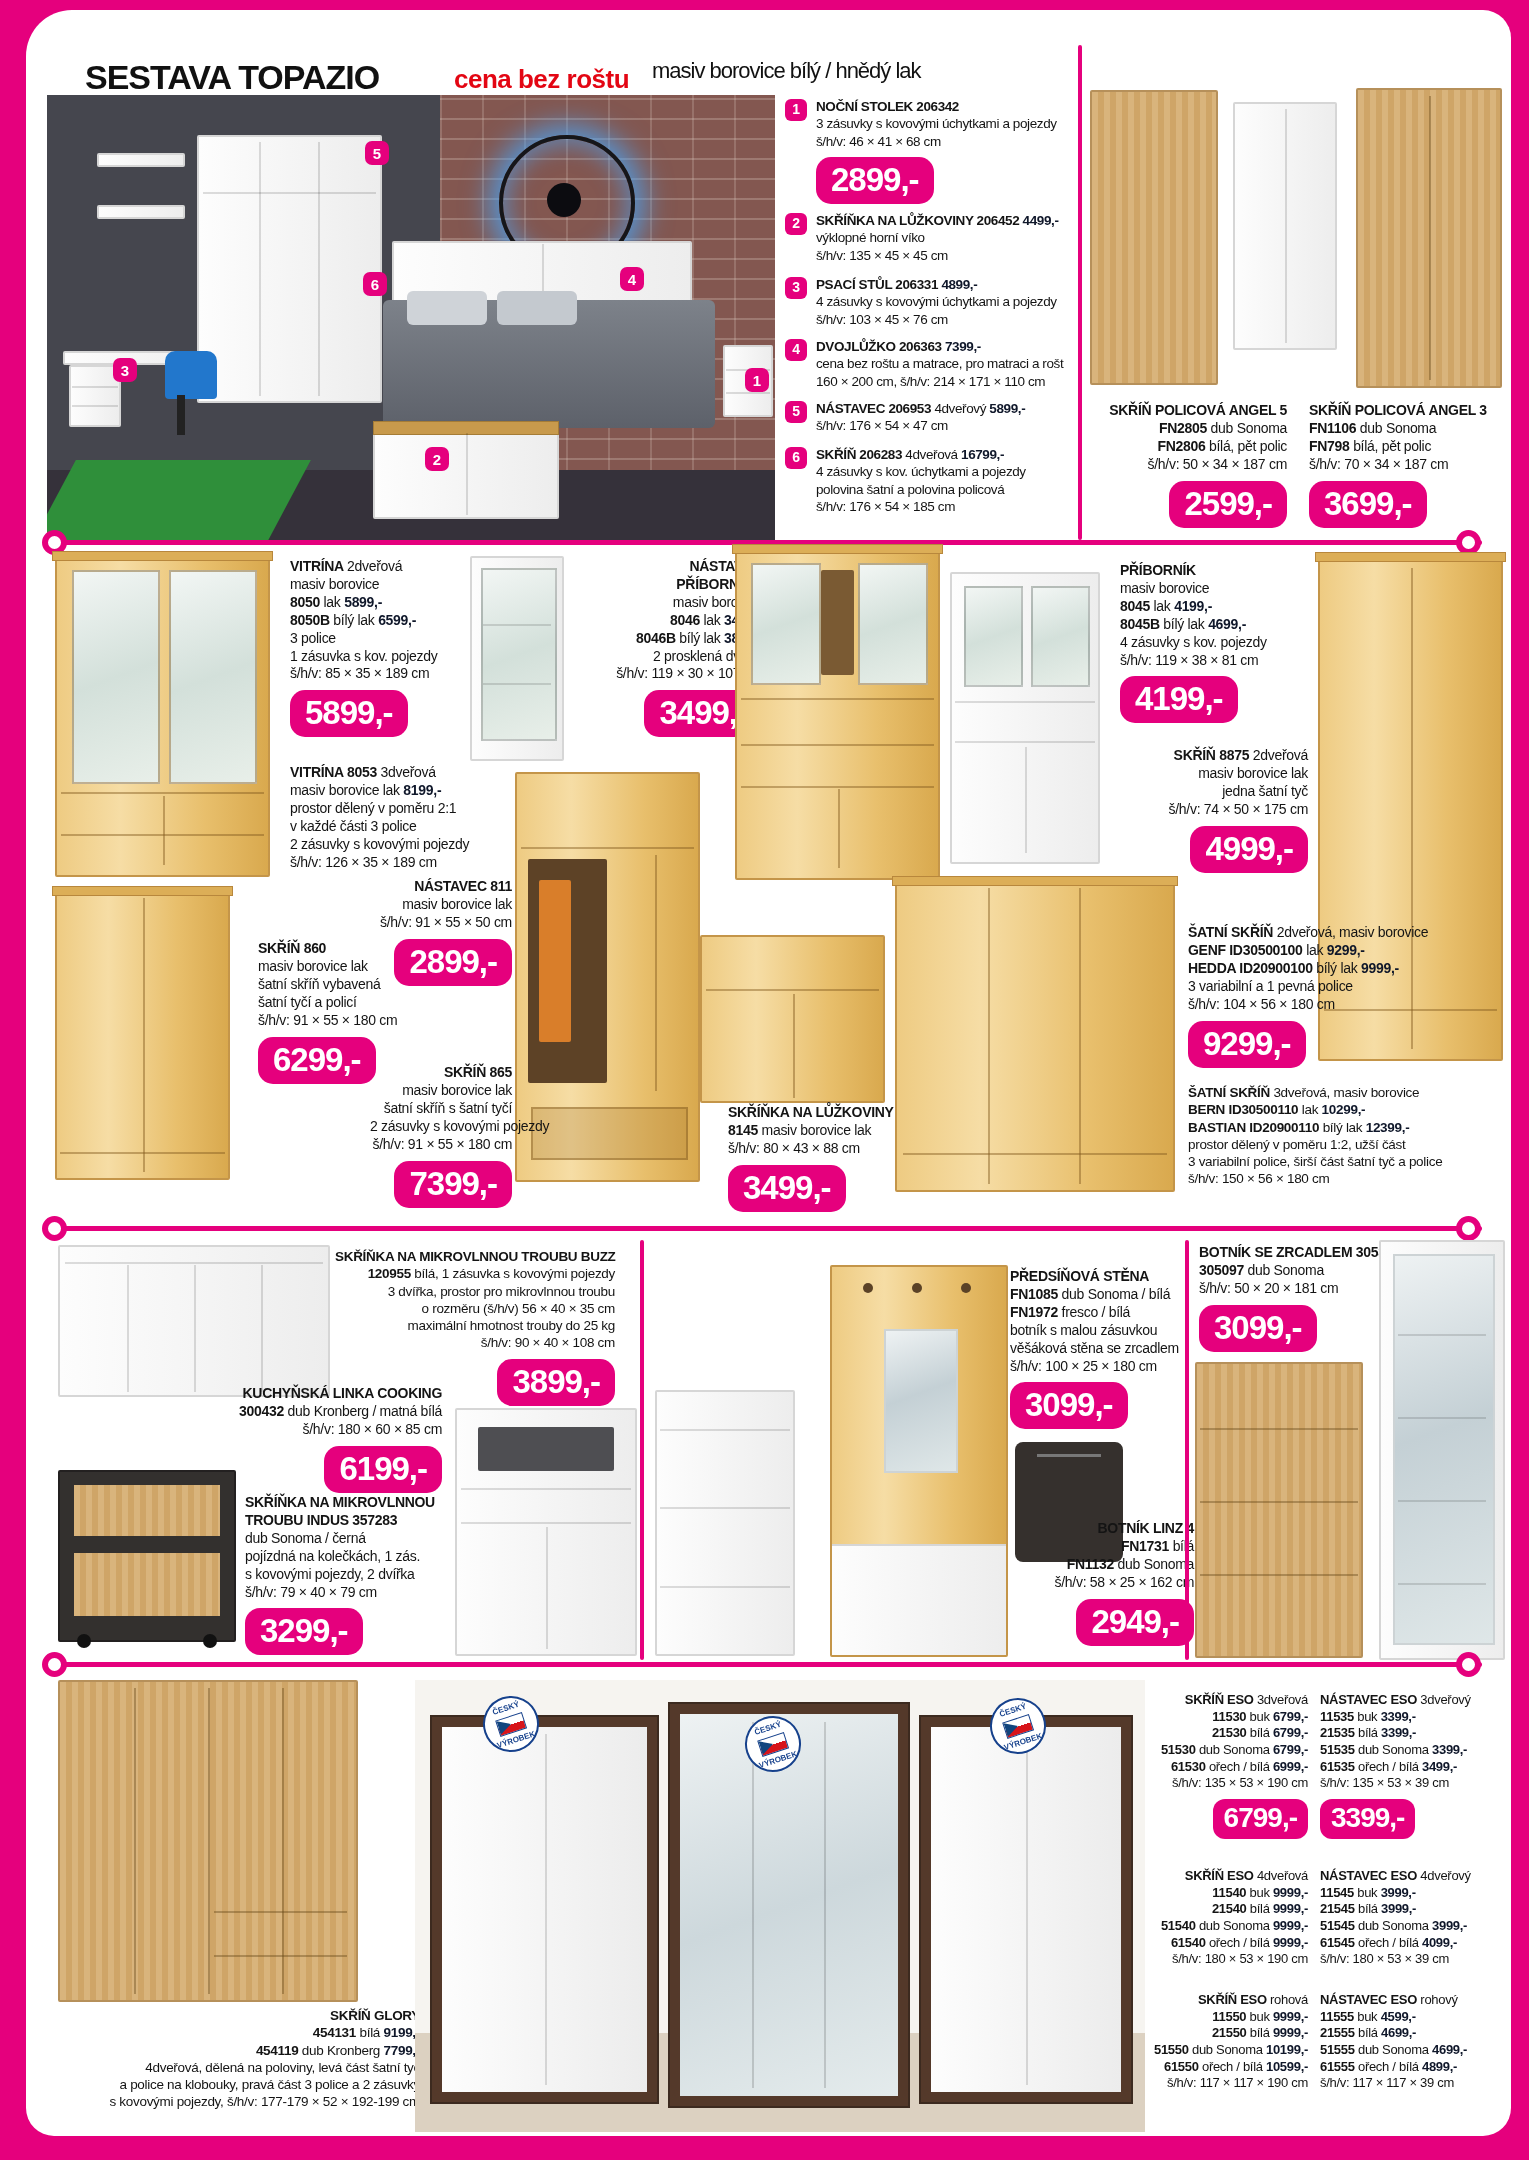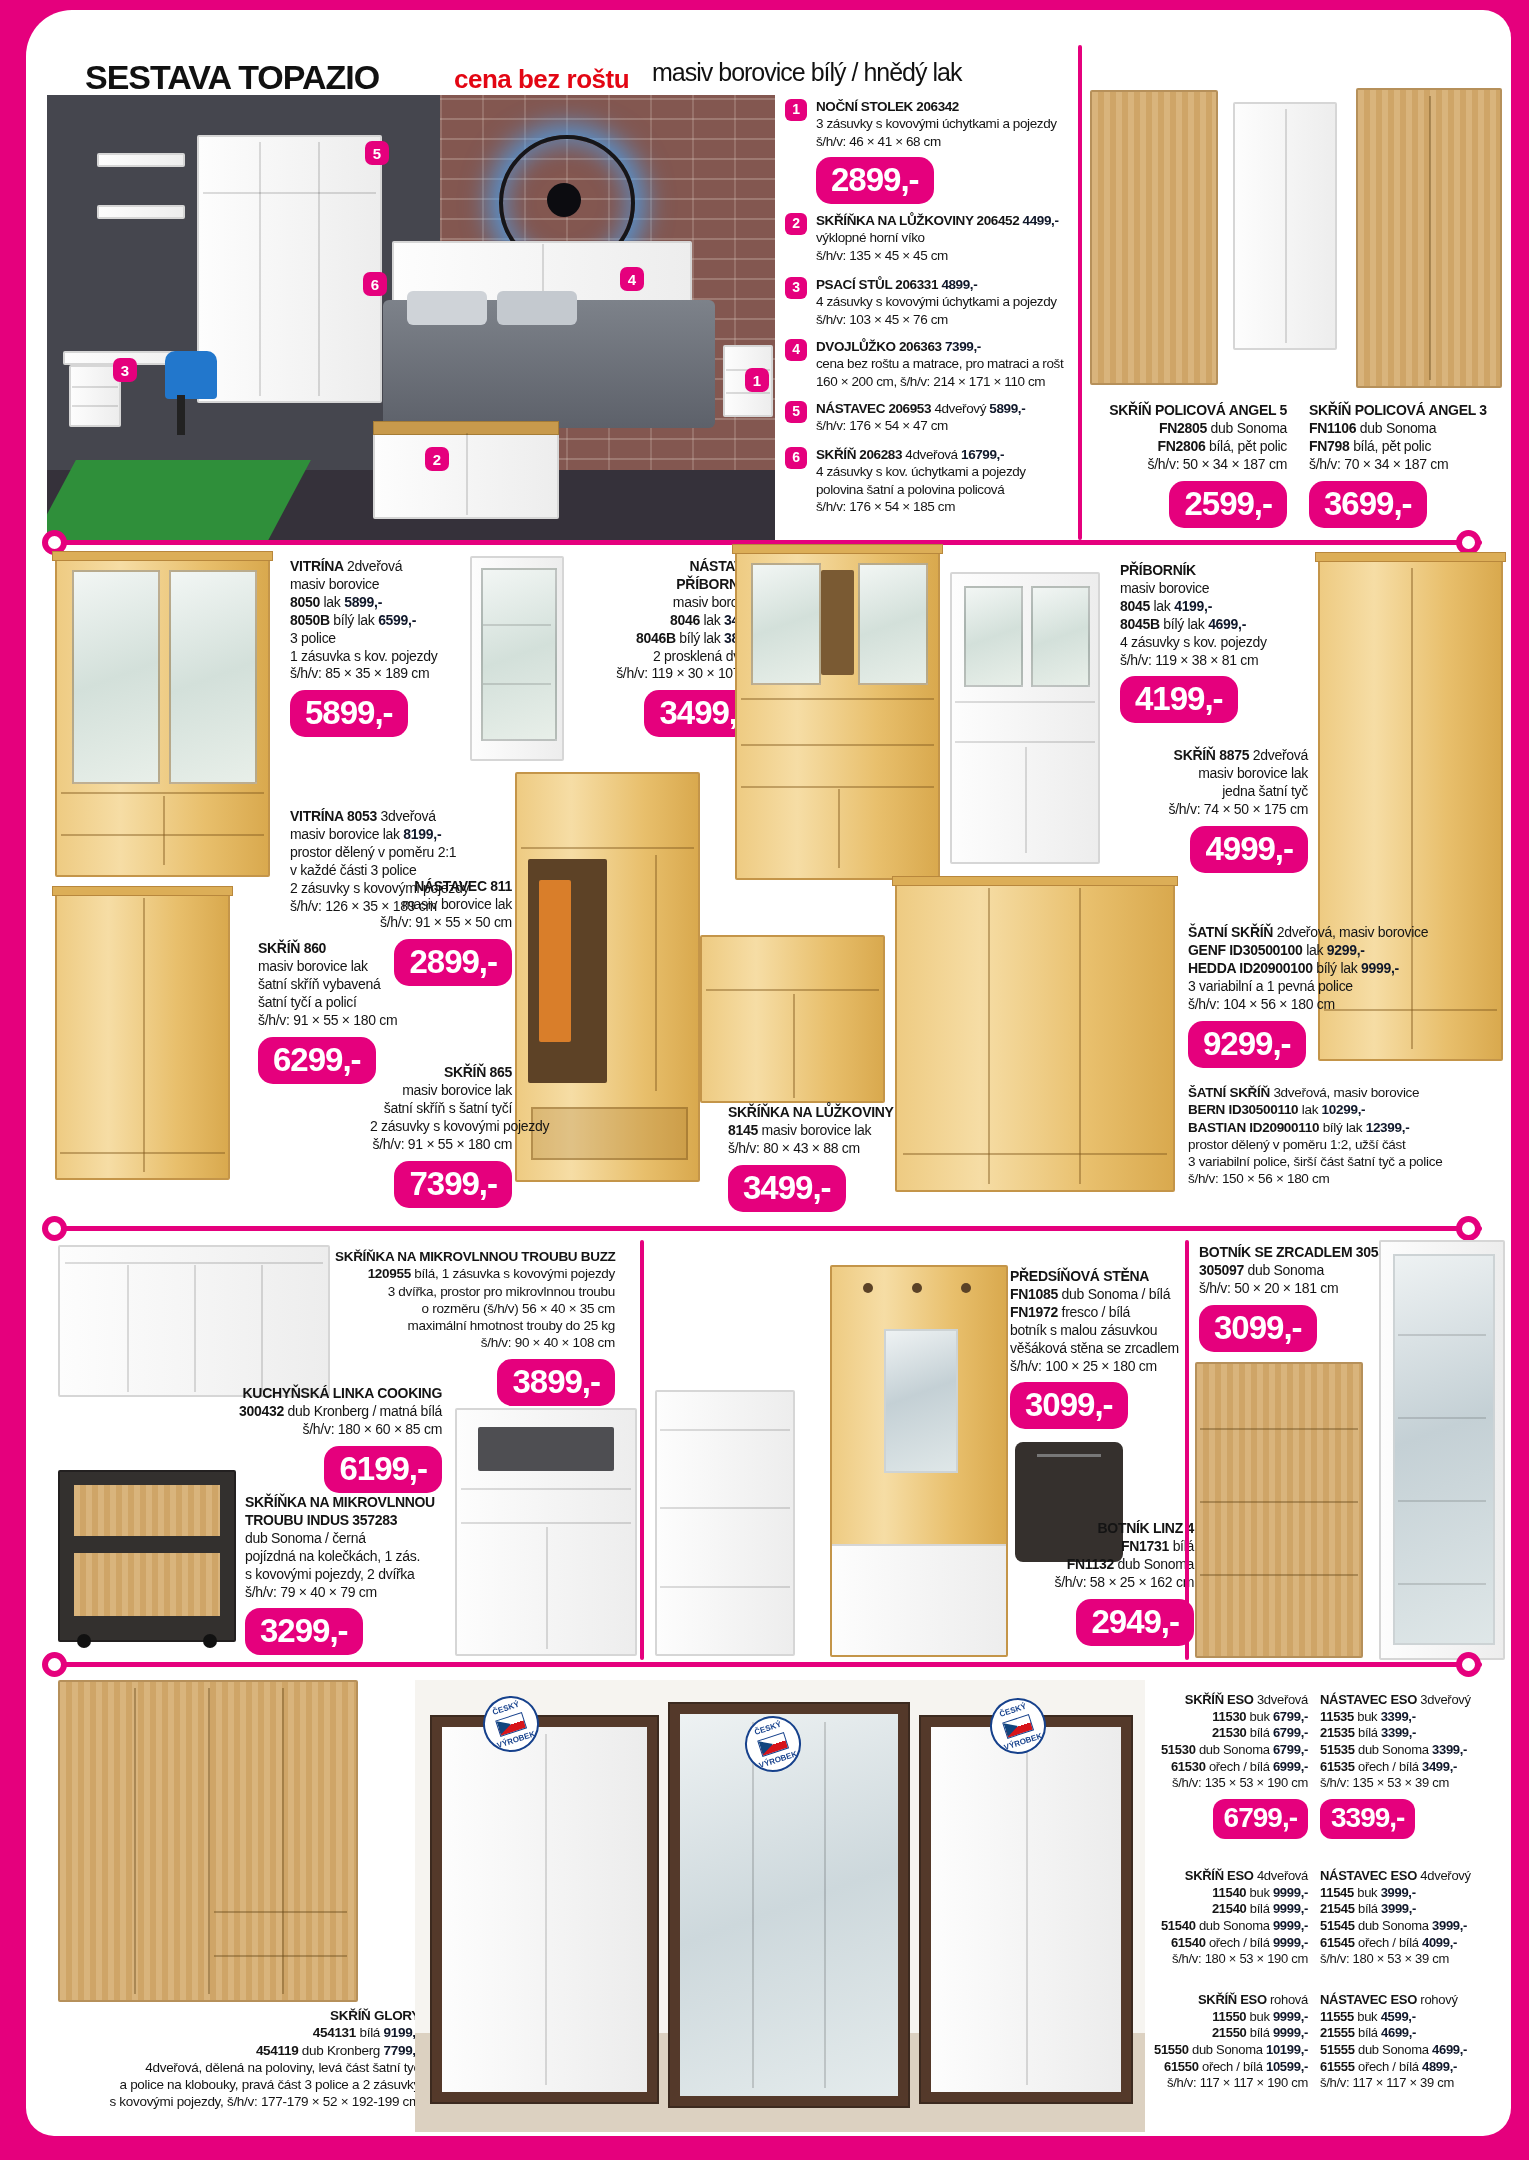--- a/index.html
+++ b/index.html
@@ -24,21 +24,21 @@
   .pitem .chip{margin-top:1px;}
   .chip{display:inline-flex;align-items:center;justify-content:center;flex:0 0 auto;
         width:22px;height:22px;border-radius:6px;background:#e5007d;color:#fff;font-weight:700;font-size:14px;}
   
   .hdiv{position:absolute;height:5px;background:#e5007d;border-radius:3px;}
   .vdiv{position:absolute;width:4px;background:#e5007d;border-radius:2px;}
   .ring{position:absolute;width:13px;height:13px;background:#fff;border:6px solid #e5007d;border-radius:50%;}
   
   .h-title{position:absolute;font-size:34px;font-weight:700;letter-spacing:-1px;color:#111;}
   .h-note{position:absolute;font-size:26px;font-weight:700;color:#e30613;letter-spacing:-0.5px;}
-  .h-mat{position:absolute;font-size:25px;font-weight:400;color:#111;letter-spacing:-1px;}
+  .h-mat{position:absolute;font-size:22px;font-weight:400;color:#111;letter-spacing:-1px;}
   
   .furn{position:absolute;box-sizing:border-box;border-radius:2px;}
   .pine{background:linear-gradient(90deg,#eecb82,#f6dda5 30%,#e8bf6c 70%,#d9a94e);border:2px solid #c49549;}
   .white-f{background:linear-gradient(90deg,#fdfdfd,#ededed);border:2px solid #d6d6d6;}
   .oak-f{background:repeating-linear-gradient(90deg,#d9b47c 0 6px,#cfa567 6px 12px);border:2px solid #b6905a;}
   .dark-f{background:#33302e;border:2px solid #232020;}
   .lnv{position:absolute;top:2%;bottom:2%;width:2px;background:rgba(130,90,30,.45);}
   .lnh{position:absolute;left:2%;right:2%;height:2px;background:rgba(130,90,30,.45);}
   .white-f>.lnv,.white-f>.lnh{background:rgba(0,0,0,.13);}
   .oak-f>.lnv,.oak-f>.lnh{background:rgba(100,70,25,.4);}
@@ -186,21 +186,21 @@
 
   <div class="furn pine" style="left:29px;top:545px;width:215px;height:322px;">
     <div class="cornice"></div>
     <div class="pane" style="left:7%;top:4%;width:40%;height:66%;"></div>
     <div class="pane" style="left:53%;top:4%;width:40%;height:66%;"></div>
     <div class="lnh" style="top:74%;"></div>
         <div class="lnh" style="top:87%;"></div>
         <div class="lnv" style="left:50%;top:75%;bottom:3%;"></div>
   </div>
   <div class="pb" style="left:264px;top:548px;width:175px;"><div class="pline"><span class="seg-b">VITRÍNA </span><span class="seg-n">2dveřová</span></div><div class="pline"><span class="seg-n">masiv borovice</span></div><div class="pline"><span class="seg-b">8050 </span><span class="seg-n">lak </span><span class="seg-r">5899,-</span></div><div class="pline"><span class="seg-b">8050B </span><span class="seg-n">bílý lak </span><span class="seg-r">6599,-</span></div><div class="pline"><span class="seg-n">3 police</span></div><div class="pline"><span class="seg-n">1 zásuvka s kov. pojezdy</span></div><div class="pline"><span class="seg-n">š/h/v: 85 × 35 × 189 cm</span></div><div class="badge">5899,-</div></div>
-  <div class="pb" style="left:264px;top:754px;width:180px;margin-top:44px;">
+  <div class="pb" style="left:264px;top:754px;width:180px;">
         <div class="pline"><span class="seg-b">VITRÍNA 8053 </span><span class="seg-n">3dveřová</span></div>
         <div class="pline"><span class="seg-n">masiv borovice lak </span><span class="seg-r">8199,-</span></div>
         <div class="pline"><span class="seg-n">prostor dělený v poměru 2:1</span></div>
         <div class="pline"><span class="seg-n">v každé části 3 police</span></div>
         <div class="pline"><span class="seg-n">2 zásuvky s kovovými pojezdy</span></div>
         <div class="pline"><span class="seg-n">š/h/v: 126 × 35 × 189 cm</span></div>
       </div>
 
   <div class="furn white-f" style="left:444px;top:546px;width:94px;height:205px;">
     <div class="pane" style="left:10%;top:5%;width:80%;height:84%;"></div>

